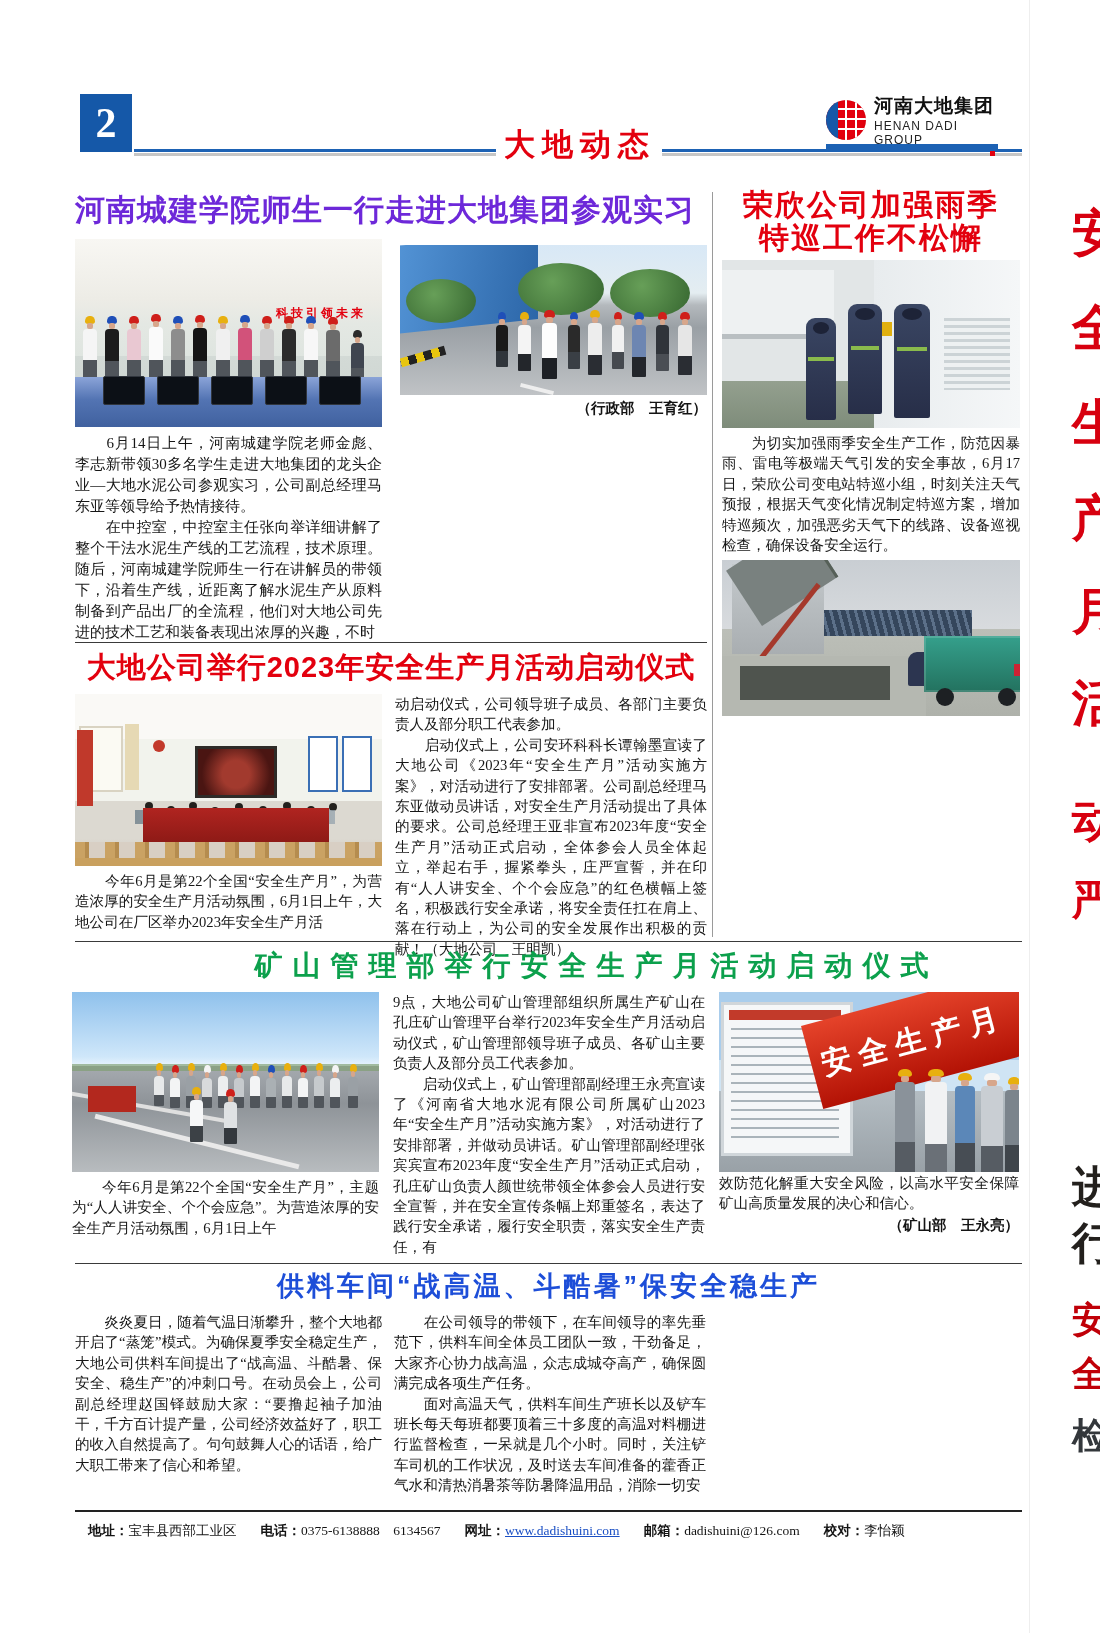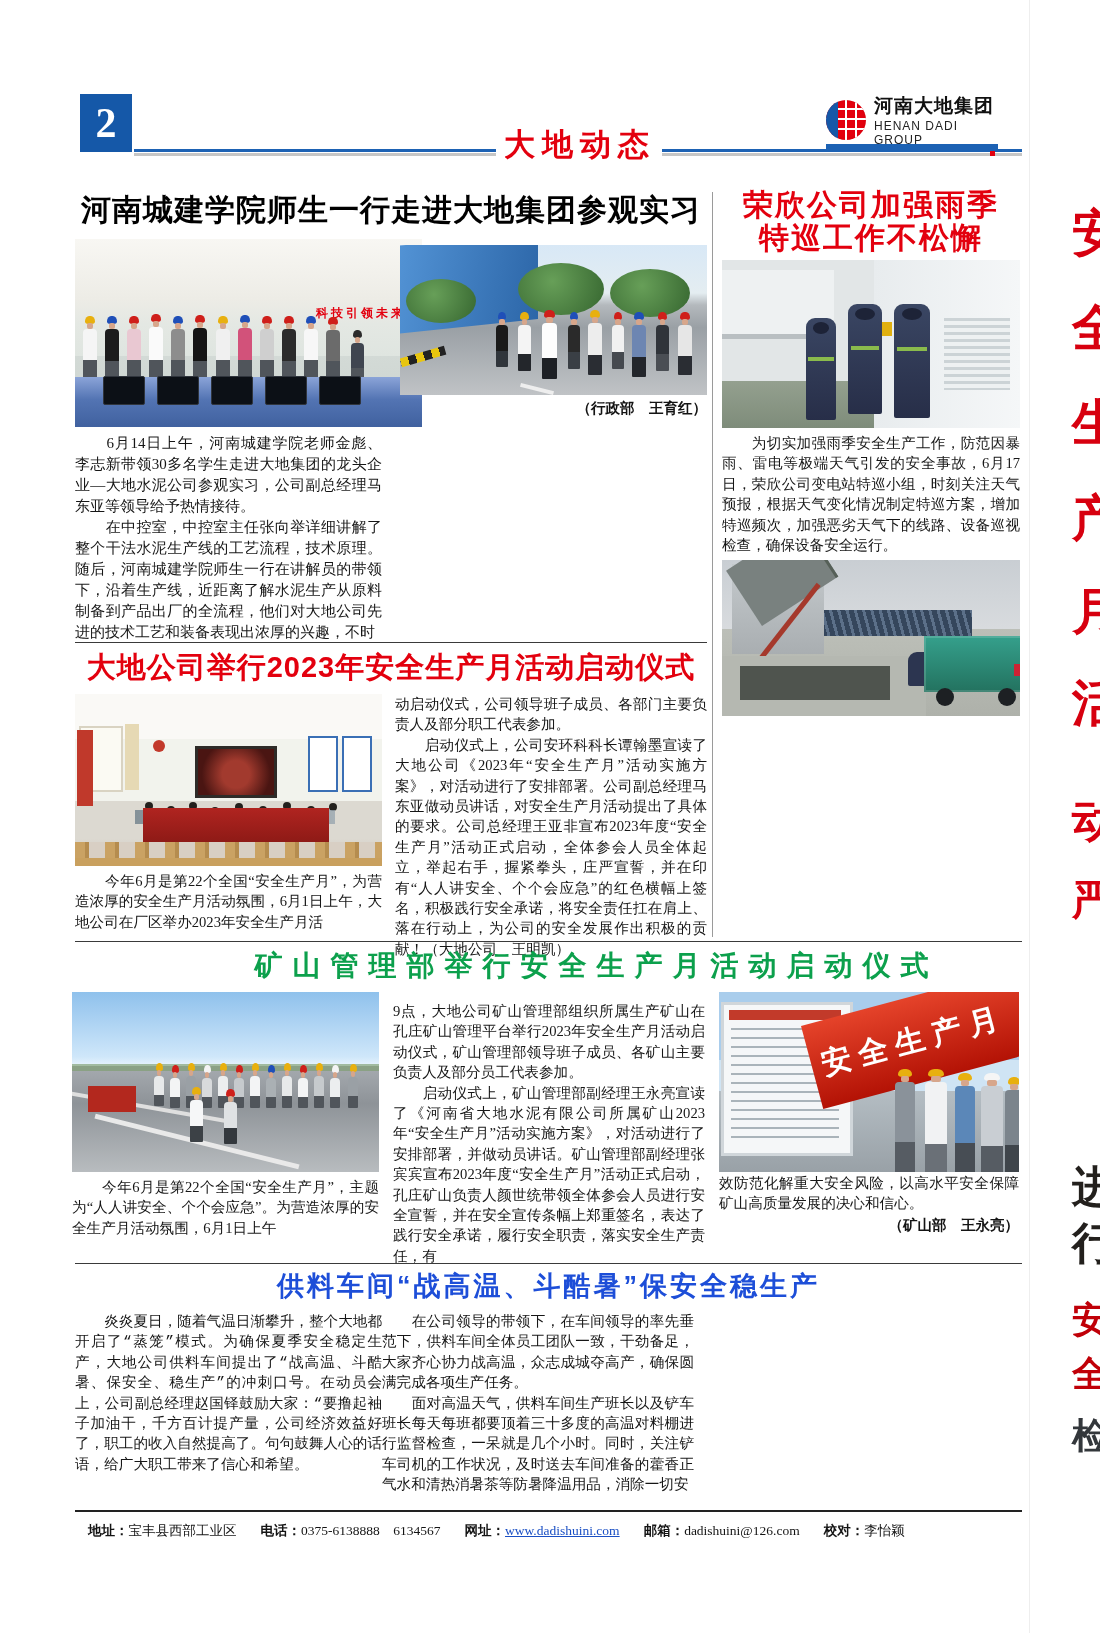--- a/index.html
+++ b/index.html
@@ -20,21 +20,21 @@
       background:radial-gradient(circle at 50% 50%, #e3000e 0 60%, #c00008 100%);}
   .logo-globe i{position:absolute;background:#fff;}
   .logo-globe .b{position:absolute;left:0;top:0;width:12px;height:40px;background:#1558a8;}
   .logo-txt{margin-left:8px;}
   .logo-cn{font-weight:bold;font-size:19px;letter-spacing:1px;color:#111;}
   .logo-en{font-size:12px;letter-spacing:1px;color:#222;font-family:"Liberation Sans",sans-serif;}
   .logo-bar{left:826px;top:144px;width:172px;height:5px;background:#1d62b4;}
   .logo-dot{left:990px;top:151px;width:5px;height:5px;background:#e3000e;}
 
   
-  .h-blue{color:#000000;font-weight:bold;font-size:30px;text-align:center;letter-spacing:1px;}
+  .h-blue{color:#6d28d9;font-weight:bold;font-size:30px;text-align:left;letter-spacing:1px;}
   .h-red{color:#e3000e;font-weight:bold;font-size:29px;text-align:center;letter-spacing:1px;}
   .h-red2{color:#e3000e;font-weight:bold;font-size:30px;text-align:center;line-height:33px;letter-spacing:2px;}
   .h-green{color:#0ca04c;font-weight:bold;font-size:28px;text-align:center;letter-spacing:10px;}
   .h-azure{color:#1d4ed8;font-weight:bold;font-size:27px;text-align:center;letter-spacing:3px;}
 
   .cols{display:flex;}
   .caption{text-align:right;font-size:14.5px;font-weight:bold;font-family:"Liberation Sans",sans-serif;}
 
   .vline{border-left:1px solid #9a9a9a;}
   .hr1{height:1px;background:#3a3a3a;}
@@ -43,21 +43,21 @@
   
   .photo{position:relative;overflow:hidden;background:#ccc;}
   .photo *{position:absolute;}
   .pp{border-radius:4px 4px 1px 1px;background:linear-gradient(var(--t,#eee) 0 62%,var(--l,#50555b) 62%);}
   .pp::before{content:"";position:absolute;left:15%;top:-13px;width:70%;height:8px;
       border-radius:50% 50% 40% 40%/80% 80% 40% 40%;background:var(--h,#cf1f1a);}
   .pp::after{content:"";position:absolute;left:28%;top:-6px;width:44%;height:6px;background:#d7a68b;border-radius:2px;}
   .hd{width:8px;height:8px;border-radius:50%;background:#23201d;}
   .mon{background:#0c1016;border:1px solid #30353d;border-radius:2px;}
 
-  .ph-class{background:linear-gradient(180deg,#f8f7f3 0%,#edece6 32%,#e4e8e3 45%,#dfe5e0 62%,#d3dad6 62%,#cbd3cf 100%);padding-left:40px;}
+  .ph-class{background:linear-gradient(180deg,#f8f7f3 0%,#edece6 32%,#e4e8e3 45%,#dfe5e0 62%,#d3dad6 62%,#cbd3cf 100%);}
   .ph-class .slogan{right:16px;top:66px;color:#e3000e;font-weight:bold;font-size:12px;letter-spacing:3px;font-family:"Liberation Sans",sans-serif;}
   .ph-class .desk{left:0;bottom:0;width:100%;height:50px;background:linear-gradient(180deg,#8ba4d8,#5374b3 45%,#40619f);}
   .ph-road{background:linear-gradient(180deg,#d8e8f6 0%,#e4edf1 32%,#b4b9bd 40%,#9aa0a5 55%,#c0c3c6 100%);}
   .bush{border-radius:50%;background:radial-gradient(circle at 40% 35%,#679f58,#35652f);}
   .ph-rain{background:linear-gradient(180deg,#e2e6e7 0 72%,#94a08f 72%,#7e8c7a 100%);}
   .rc{background:linear-gradient(#3a4663,#272e48);border-radius:9px 9px 2px 2px;}
   .rc::before{content:"";position:absolute;left:22%;top:4px;width:56%;height:12px;border-radius:50%;background:#1d2337;}
   .rc::after{content:"";position:absolute;left:8%;top:38%;width:84%;height:4px;background:#9ad14a;opacity:.85;}
   .ph-pit{background:linear-gradient(180deg,#c9ced3 0%,#d8dbde 44%,#bcbfb8 44%,#aeb1aa 100%);}
   .ph-meet{background:linear-gradient(180deg,#faf9f6 0 26%,#f2f3ed 26% 62%,#dcd9d1 62% 84%,#cfc9bf 100%);}
@@ -244,21 +244,21 @@
           <i class="pp" style="left:210px;top:84px;width:10px;height:32px;--h:#e8b00f;--t:#e7e9ea;"></i>
           <i class="pp" style="left:226px;top:86px;width:10px;height:30px;--h:#cf1f1a;--t:#f3f4f5;"></i>
           <i class="pp" style="left:242px;top:84px;width:10px;height:32px;--h:#e8b00f;--t:#c6cacd;"></i>
           <i class="pp" style="left:258px;top:86px;width:10px;height:30px;--h:#f4f4f4;--t:#eceeef;"></i>
           <i class="pp" style="left:276px;top:85px;width:10px;height:31px;--h:#e8b00f;--t:#9aa0a5;"></i>
           <i class="pp" style="left:118px;top:108px;width:13px;height:42px;--h:#e8b00f;--t:#f6f7f8;--l:#3c4146;"></i>
           <i class="pp" style="left:152px;top:110px;width:13px;height:42px;--h:#cf1f1a;--t:#dfe2e4;--l:#33383d;"></i>
         </div>
         <div class="txt" style="width:307px;margin-top:5px;">　　今年6月是第22个全国“安全生产月”，主题为“人人讲安全、个个会应急”。为营造浓厚的安全生产月活动氛围，6月1日上午</div>
       </div>
-      <div style="width:312px;margin-top:9px;">
+      <div style="width:312px;">
         <div class="txt" style="width:312px;">9点，大地公司矿山管理部组织所属生产矿山在孔庄矿山管理平台举行2023年安全生产月活动启动仪式，矿山管理部领导班子成员、各矿山主要负责人及部分员工代表参加。
 　　启动仪式上，矿山管理部副经理王永亮宣读了《河南省大地水泥有限公司所属矿山2023年“安全生产月”活动实施方案》，对活动进行了安排部署，并做动员讲话。矿山管理部副经理张宾宾宣布2023年度“安全生产月”活动正式启动，孔庄矿山负责人颜世统带领全体参会人员进行安全宣誓，并在安全宣传条幅上郑重签名，表达了践行安全承诺，履行安全职责，落实安全生产责任，有</div>
       </div>
       <div style="width:300px;">
         <div class="photo ph-ban" style="width:300px;height:180px;">
           <i style="right:0;top:0;width:64px;height:26px;background:#5a6066;"></i>
           <i style="left:2px;top:10px;width:126px;height:148px;background:#f5f7f8;border:3px solid #d0d6da;"></i>
           <i style="left:10px;top:18px;width:112px;height:10px;background:#c23a2a;"></i>
           <i style="left:12px;top:36px;width:108px;height:112px;background:repeating-linear-gradient(180deg,#aab4ba 0 2px,transparent 2px 9px);"></i>
           <span class="ban-red" style="left:82px;top:34px;width:260px;height:86px;">安全生产月</span>
@@ -271,21 +271,21 @@
         <div class="txt" style="width:300px;margin-top:1px;">效防范化解重大安全风险，以高水平安全保障矿山高质量发展的决心和信心。</div>
         <div class="caption" style="width:300px;margin-top:2px;">（矿山部　王永亮）</div>
       </div>
     </div>
   </div>
 
   <div class="abs hr1" style="left:75px;top:1263px;width:947px;"></div>
 
   <div class="abs" style="left:75px;top:1268px;width:947px;">
     <div class="h-azure sans" style="margin-bottom:8px;">供料车间“战高温、斗酷暑”保安全稳生产</div>
-    <div class="cols" style="gap:0;font-family:Liberation Mono, monospace;">
+    <div class="cols" style="gap:12px;">
       <div class="txt" style="width:307px;">　　炎炎夏日，随着气温日渐攀升，整个大地都开启了“蒸笼”模式。为确保夏季安全稳定生产，大地公司供料车间提出了“战高温、斗酷暑、保安全、稳生产”的冲刺口号。在动员会上，公司副总经理赵国铎鼓励大家：“要撸起袖子加油干，千方百计提产量，公司经济效益好了，职工的收入自然提高了。句句鼓舞人心的话语，给广大职工带来了信心和希望。</div>
       <div class="txt" style="width:312px;">　　在公司领导的带领下，在车间领导的率先垂范下，供料车间全体员工团队一致，干劲备足，大家齐心协力战高温，众志成城夺高产，确保圆满完成各项生产任务。
 　　面对高温天气，供料车间生产班长以及铲车班长每天每班都要顶着三十多度的高温对料棚进行监督检查，一呆就是几个小时。同时，关注铲车司机的工作状况，及时送去车间准备的藿香正气水和清热消暑茶等防暑降温用品，消除一切安</div>
     </div>
   </div>
 
   <div class="abs hr2" style="left:75px;top:1510px;width:947px;"></div>
   <div class="abs footer">
     <span><b>地址：</b><span>宝丰县西部工业区</span></span>
     <span><b>电话：</b><span>0375-6138888　6134567</span></span>

